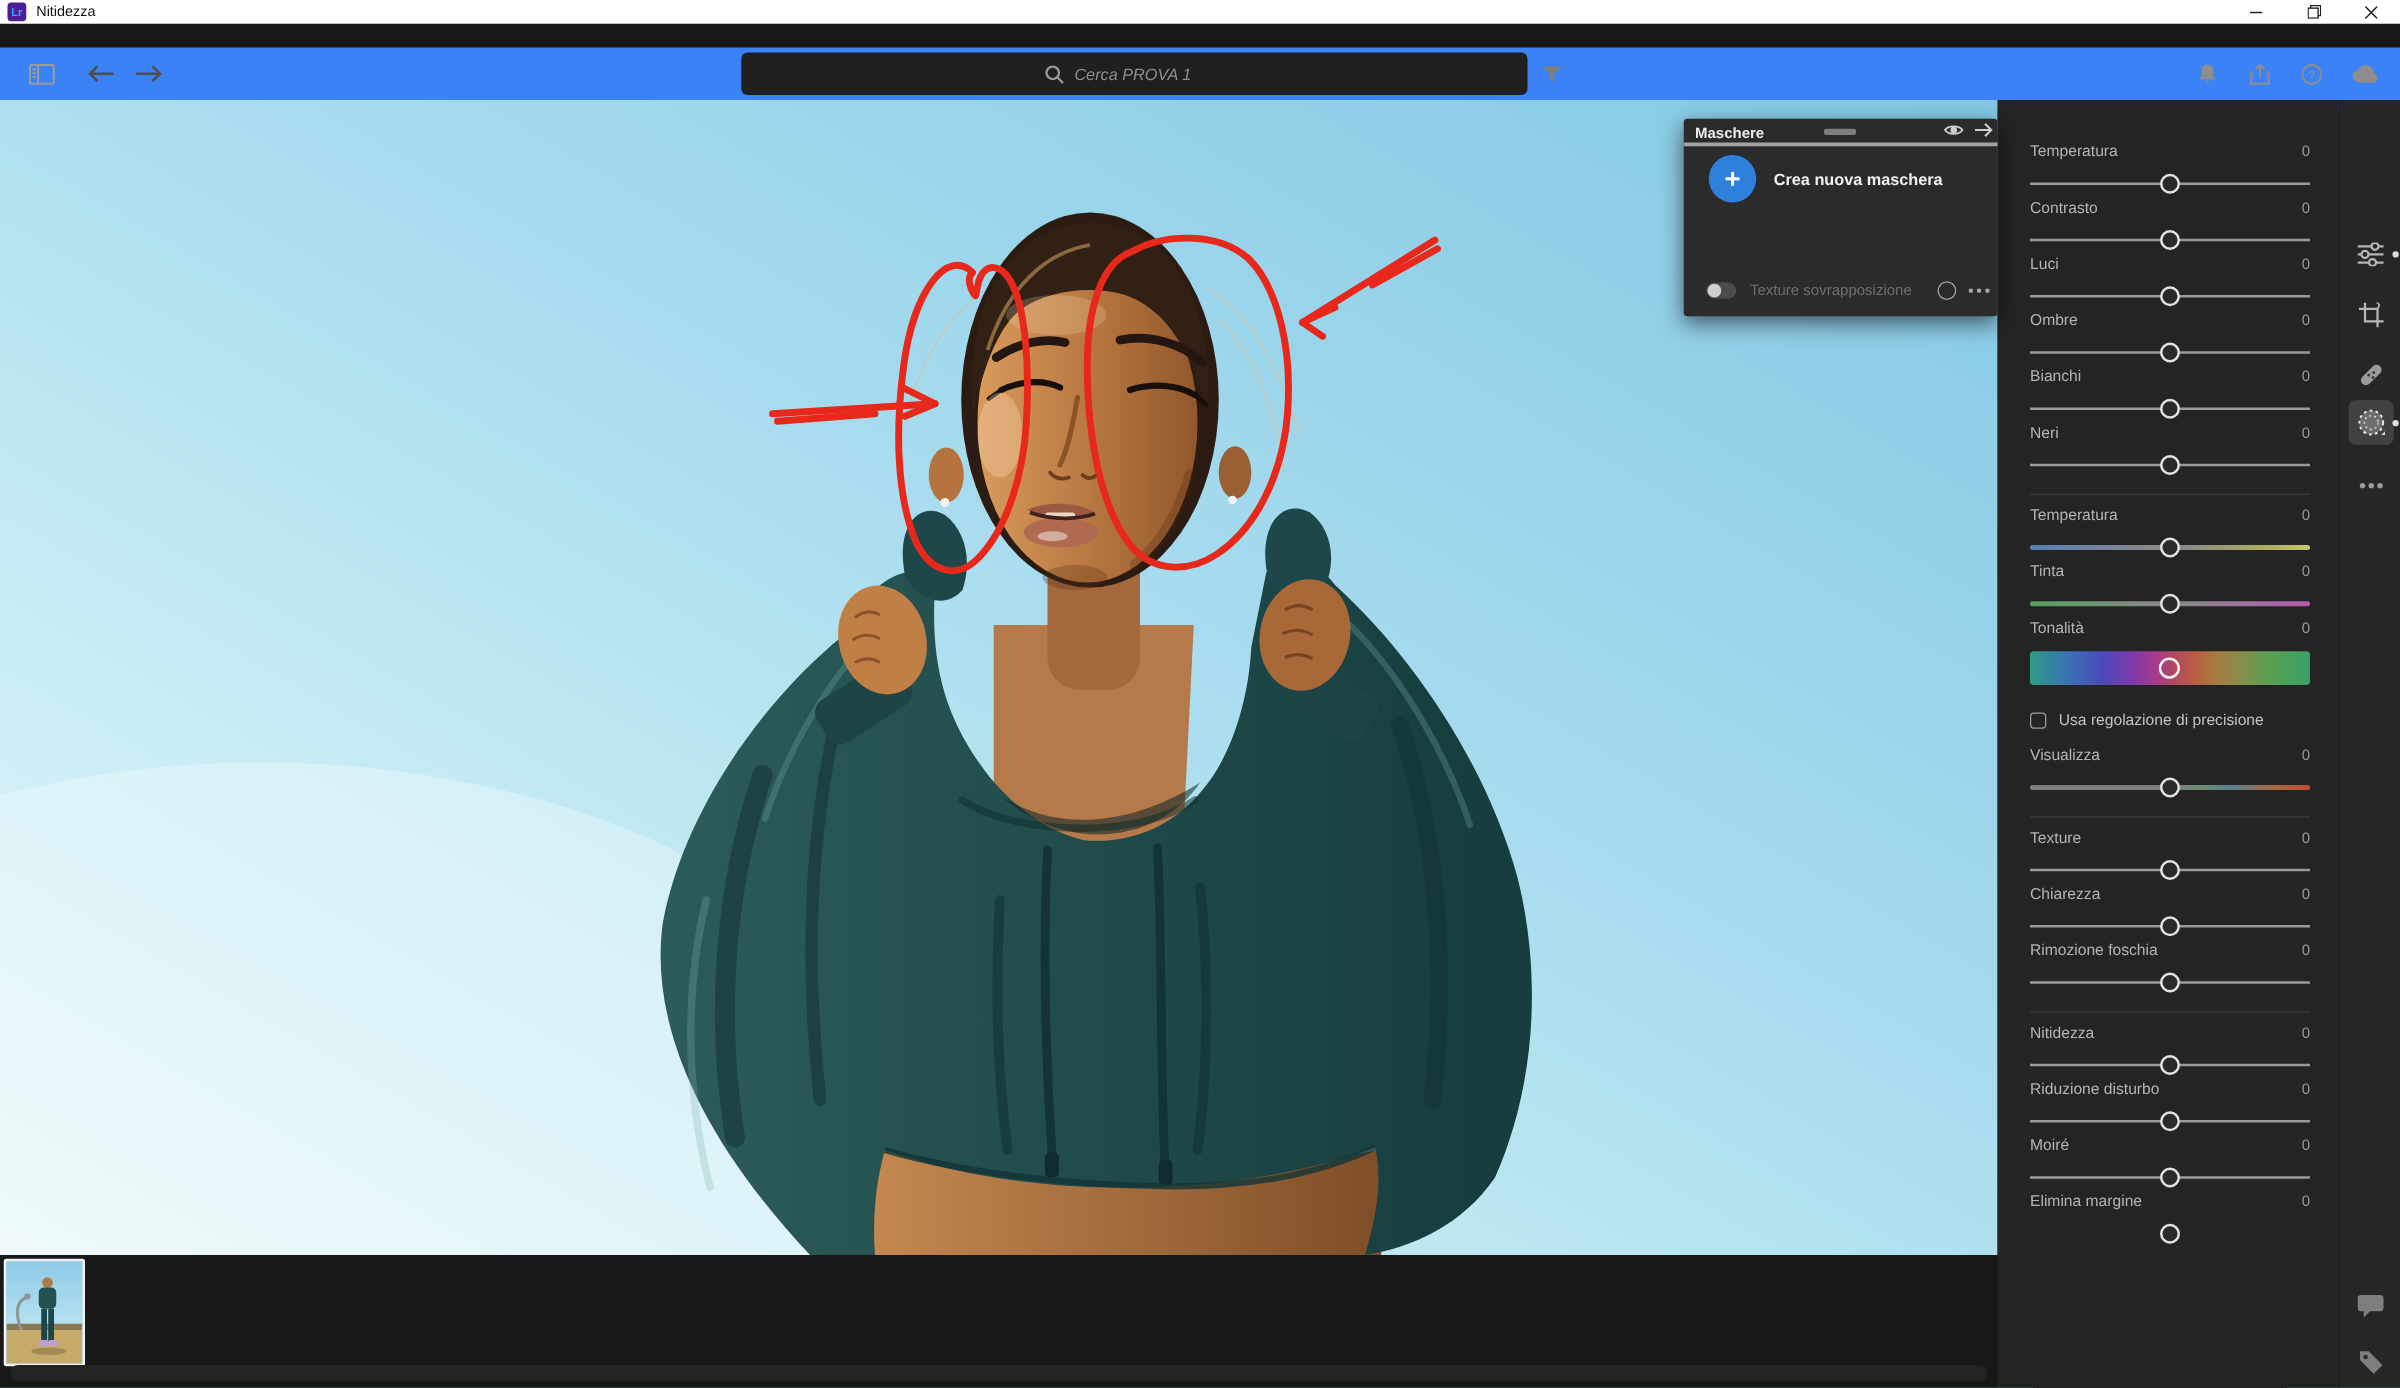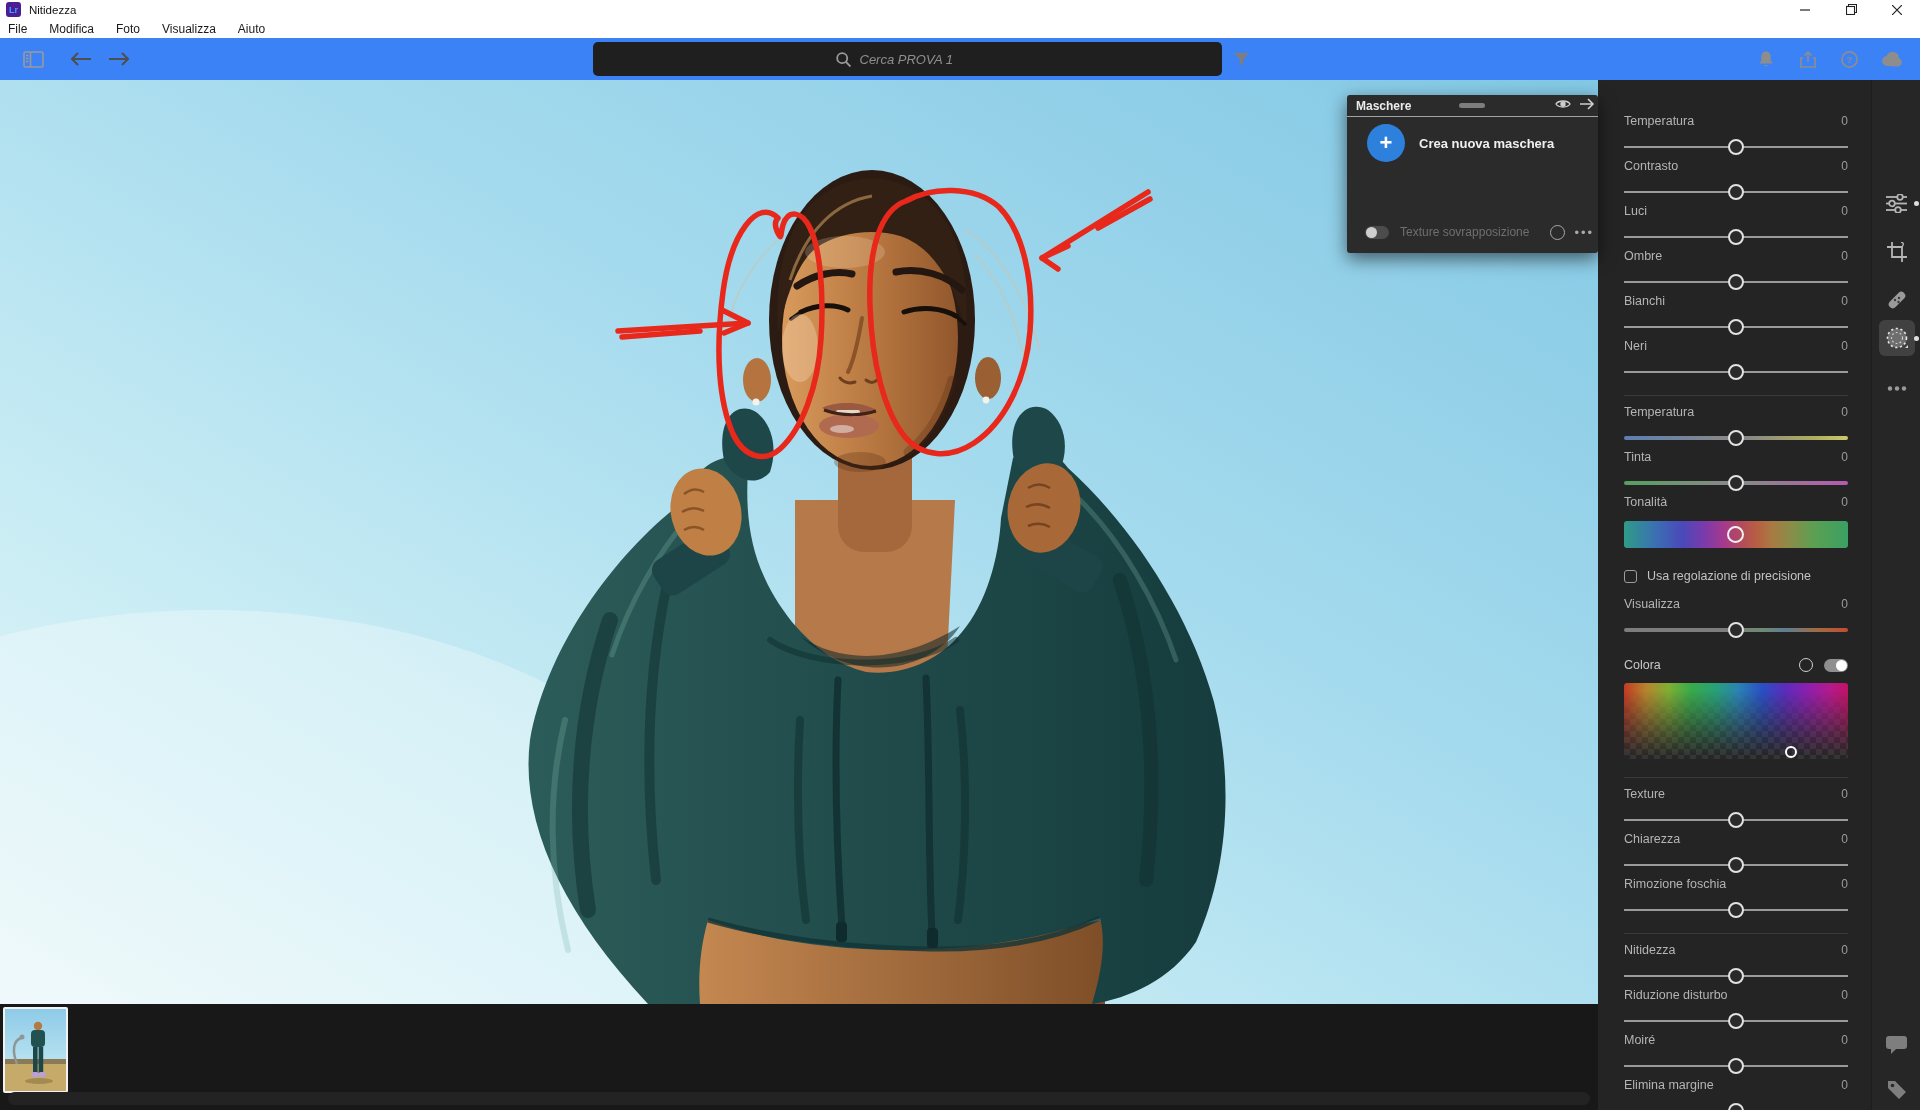--- a/index.html
+++ b/index.html
@@ -34,21 +34,21 @@
   .canvas svg{display:block}
 
   
   .filmstrip{position:absolute;left:0;top:1004px;width:1598px;height:106px;background:#181818}
   .thumb{position:absolute;left:3px;top:3px;width:65px;height:86px;border:2px solid #f2f2f2;border-radius:2px;overflow:hidden;background:#9ed2ea}
   .fs-scroll{position:absolute;left:8px;top:88px;width:1582px;height:13px;border-radius:7px;background:#232323}
 
   
   .masks{position:absolute;left:1347px;top:95px;width:251px;height:158px;background:#2b2b2b;border-radius:3px;
     box-shadow:0 6px 18px rgba(0,0,0,.55);z-index:5}
-  .masks-header{position:relative;height:22px;border-bottom:1px solid #a3a3a3}
+  .masks-header{position:relative;height:22px;border-bottom:3px solid #a3a3a3}
   .masks-title{position:absolute;left:9px;top:4px;font-size:12px;font-weight:bold;color:#ececec}
   .drag-pill{position:absolute;left:112px;top:8px;width:26px;height:5px;border-radius:3px;background:#7d7d7d}
   .masks-hicon{position:absolute;top:3px;color:#cfcfcf}
   .create-row{position:absolute;left:0;top:28px;width:100%;height:40px;display:flex;align-items:center}
   .plus-btn{width:38px;height:38px;border-radius:50%;background:#2e80dd;margin-left:20px;display:flex;align-items:center;justify-content:center;
     color:#fff;font-size:22px;font-weight:bold;line-height:1}
   .create-label{margin-left:14px;font-size:13px;font-weight:bold;color:#f0f0f0}
   .mask-row{position:absolute;left:0;top:72px;width:100%;height:44px;display:flex;align-items:center}
   .mask-thumb{width:37px;height:42px;margin-left:20px;background:#000;border:2px solid #8d8d8d;border-radius:5px;
     display:flex;align-items:center;justify-content:center}
@@ -124,27 +124,20 @@
           </svg>
       </div>
       <div class="win-btn">
         <svg width="10" height="10" viewBox="0 0 10 10" stroke="#222" stroke-width="1.2">
             <path d="M0,0 L10,10 M10,0 L0,10"></path>
           </svg>
       </div>
     </div>
   </div>
 
-  <div class="menubar">
-    <span class="menu-item">File</span>
-    <span class="menu-item">Modifica</span>
-    <span class="menu-item">Foto</span>
-    <span class="menu-item">Visualizza</span>
-    <span class="menu-item">Aiuto</span>
-  </div>
 
   <div class="topbar">
     <div class="tb-icon" style="left:20px;width:26px">
       <svg width="21" height="17" viewBox="0 0 21 17" fill="none" stroke="#9a9a9a" stroke-width="1.6">
         <rect x="1" y="1" width="19" height="15" rx="1.5"></rect>
           <line x1="7.5" y1="1" x2="7.5" y2="16"></line>
         <line x1="3" y1="4.5" x2="5.5" y2="4.5"></line>
           <line x1="3" y1="7.5" x2="5.5" y2="7.5"></line>
           <line x1="3" y1="10.5" x2="5.5" y2="10.5"></line>
         </svg>
@@ -485,33 +478,20 @@
         <div class="srow-top">
           <span class="slabel">Visualizza</span>
           <span class="sval">0</span>
         </div>
         <div class="strack grad t-sat">
           <div class="sline"></div>
           <div class="shandle"></div>
         </div>
       </div>
 
-    <div class="colora">
-      <div class="colora-top">
-        <span class="colora-label">Colora</span>
-        <span class="eyedrop-circle"></span>
-        <span class="toggle-on">
-            <span class="knob"></span>
-          </span>
-      </div>
-      <div class="color-field">
-        <div class="hue-layer"></div>
-        <div class="field-handle"></div>
-      </div>
-    </div>
 
     <div class="divider"></div>
 
     <div class="srow">
         <div class="srow-top">
           <span class="slabel">Texture</span>
           <span class="sval">0</span>
         </div>
         <div class="strack">
           <div class="sline"></div>

